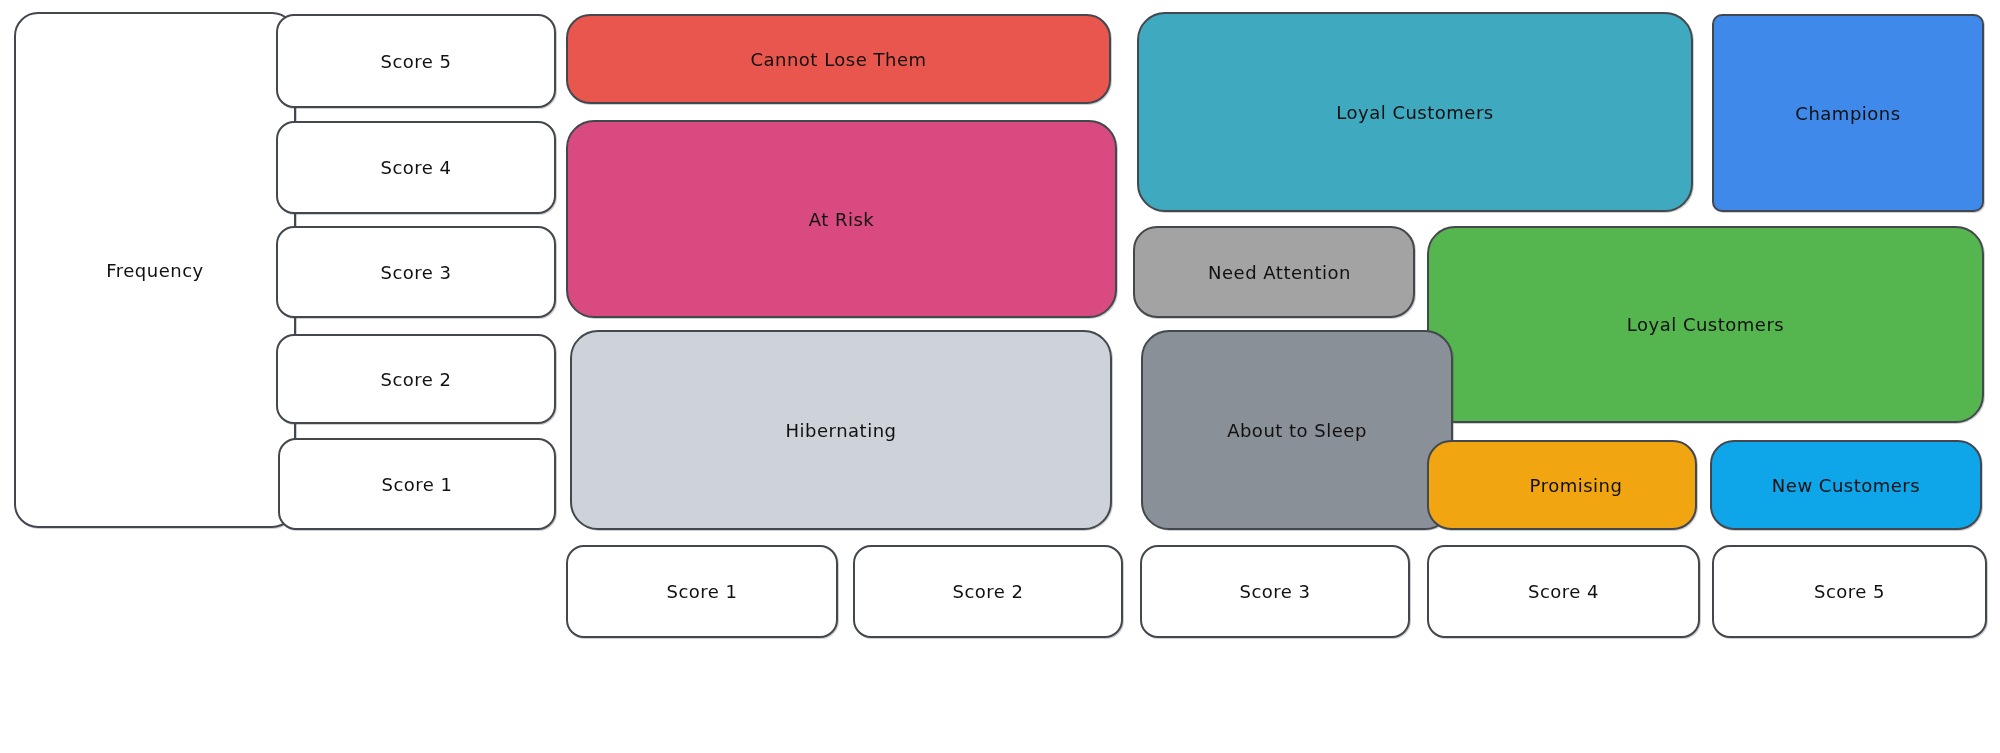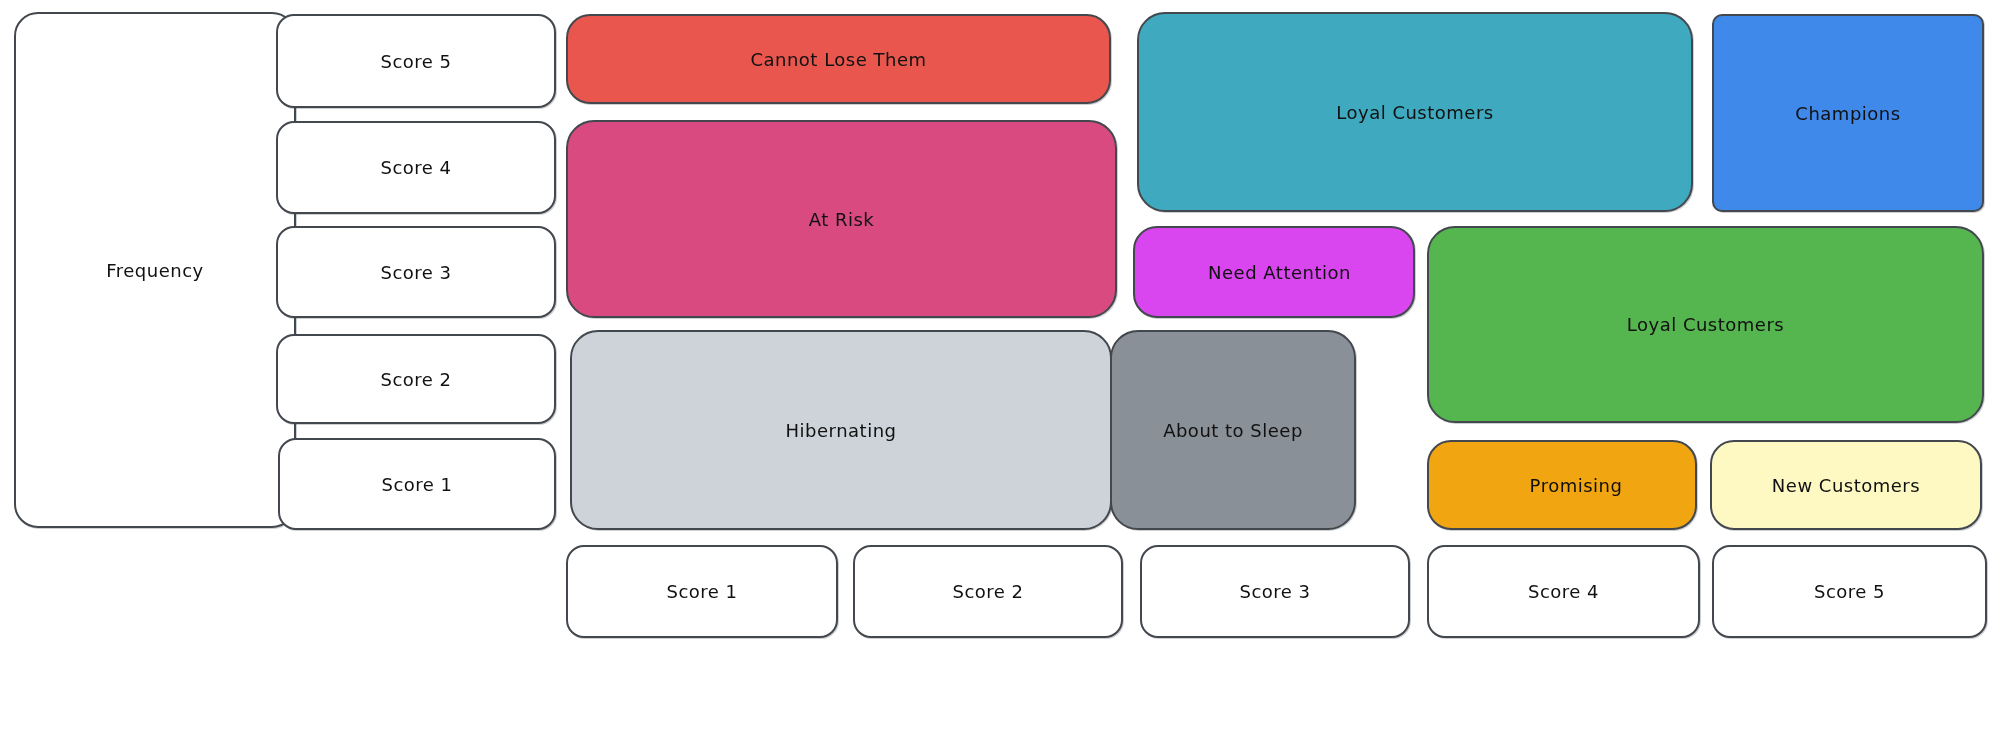--- a/index.html
+++ b/index.html
@@ -35,21 +35,21 @@
   .fsc-1       { left: 278px; top: 438px; width: 278px; height: 92px;  border-radius: 18px; }
 
   
   .cannot-lose { left: 566px;  top: 14px;  width: 545px; height: 90px; }
   .at-risk     { left: 566px;  top: 120px; width: 551px; height: 198px; border-radius: 28px; }
   .hibernating { left: 570px;  top: 330px; width: 542px; height: 200px; border-radius: 28px; }
   .loyal-top   { left: 1137px; top: 12px;  width: 556px; height: 200px; border-radius: 28px; }
   .champions   { left: 1712px; top: 14px;  width: 272px; height: 198px; border-radius: 10px; }
   .need-attn   { left: 1133px; top: 226px; width: 282px; height: 92px; }
   .loyal-mid   { left: 1427px; top: 226px; width: 557px; height: 197px; border-radius: 28px; }
-  .about-sleep { left: 1110px; top: 330px; width: 246px; height: 200px; border-radius: 28px; }
+  .about-sleep { left: 1141px; top: 330px; width: 312px; height: 200px; border-radius: 28px; }
   .promising   { left: 1427px; top: 440px; width: 270px; height: 90px; padding-left: 28px; }
   .new-cust    { left: 1710px; top: 440px; width: 272px; height: 90px; }
 
   
   .rsc-1       { left: 566px;  top: 545px; width: 272px; height: 93px; border-radius: 18px; }
   .rsc-2       { left: 853px;  top: 545px; width: 270px; height: 93px; border-radius: 18px; }
   .rsc-3       { left: 1140px; top: 545px; width: 270px; height: 93px; border-radius: 18px; }
   .rsc-4       { left: 1427px; top: 545px; width: 273px; height: 93px; border-radius: 18px; }
   .rsc-5       { left: 1712px; top: 545px; width: 275px; height: 93px; border-radius: 18px; }
   .recency-axis{ left: 566px;  top: 650px; width: 1417px; height: 97px; border-radius: 26px; }
@@ -86,33 +86,33 @@
   </div>
   <div class="box hibernating" style="background-color: rgb(205, 211, 217);">
     <span class="lbl">Hibernating</span>
   </div>
   <div class="box loyal-top" style="background-color: rgb(62, 169, 191);">
     <span class="lbl">Loyal Customers</span>
   </div>
   <div class="box champions" style="background-color: rgb(62, 137, 234);">
     <span class="lbl">Champions</span>
   </div>
-  <div class="box need-attn" style="background-color: #d946ef; padding-left: 11px;">
+  <div class="box need-attn" style="background-color: #a3a3a3; padding-left: 11px;">
     <span class="lbl">Need Attention</span>
   </div>
   <div class="box loyal-mid" style="background-color: rgb(85, 181, 79);">
     <span class="lbl">Loyal Customers</span>
   </div>
   <div class="box about-sleep" style="background-color: rgb(138, 144, 151);">
     <span class="lbl">About to Sleep</span>
   </div>
   <div class="box promising" style="background-color: rgb(240, 165, 17);">
     <span class="lbl">Promising</span>
   </div>
-  <div class="box new-cust" style="background-color: #fef9c3;">
+  <div class="box new-cust" style="background-color: #0ea5e9;">
     <span class="lbl">New Customers</span>
   </div>
 
   <div class="box rsc-1">
     <span class="lbl">Score 1</span>
   </div>
   <div class="box rsc-2">
     <span class="lbl">Score 2</span>
   </div>
   <div class="box rsc-3">

